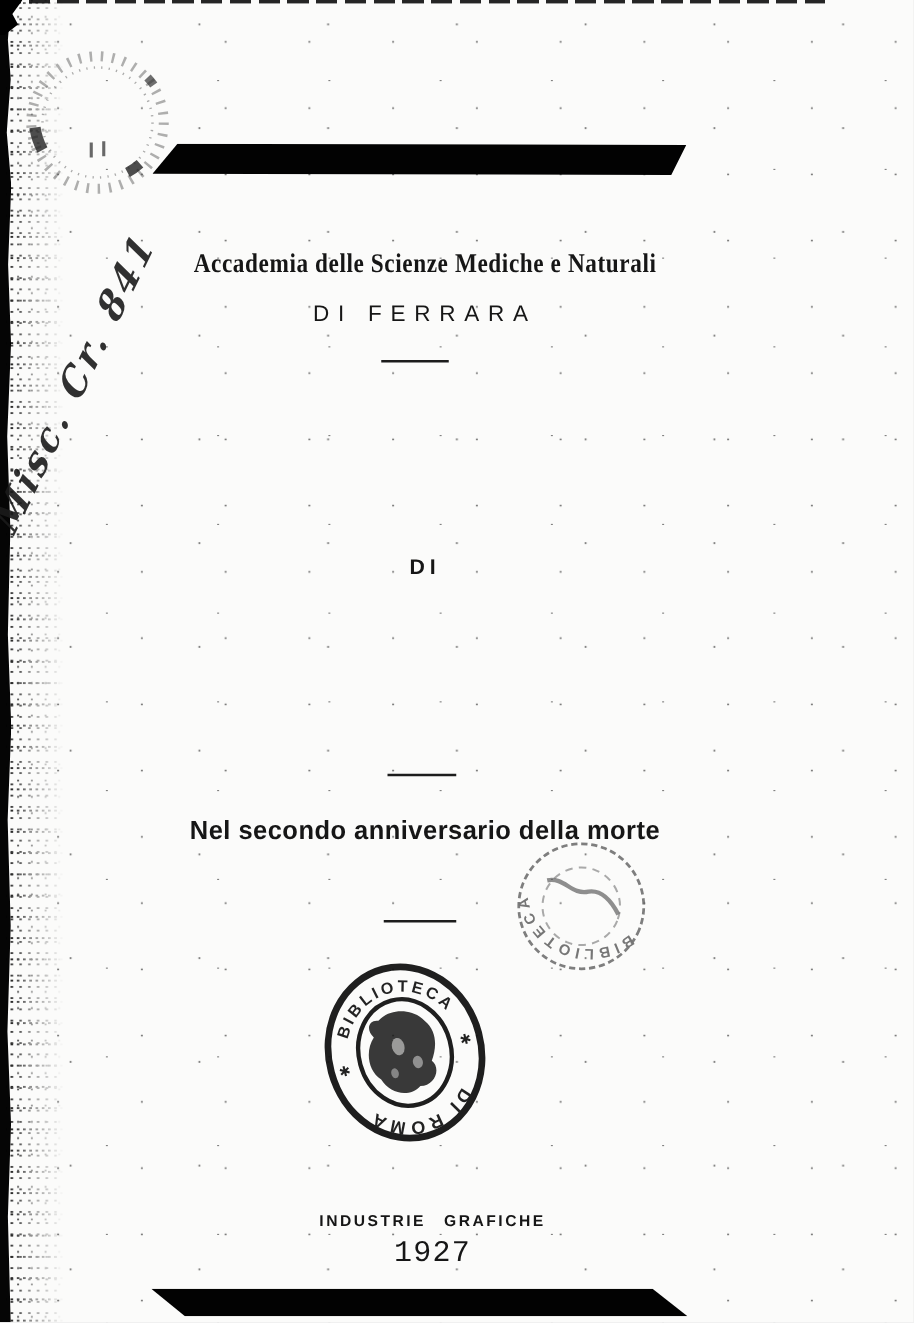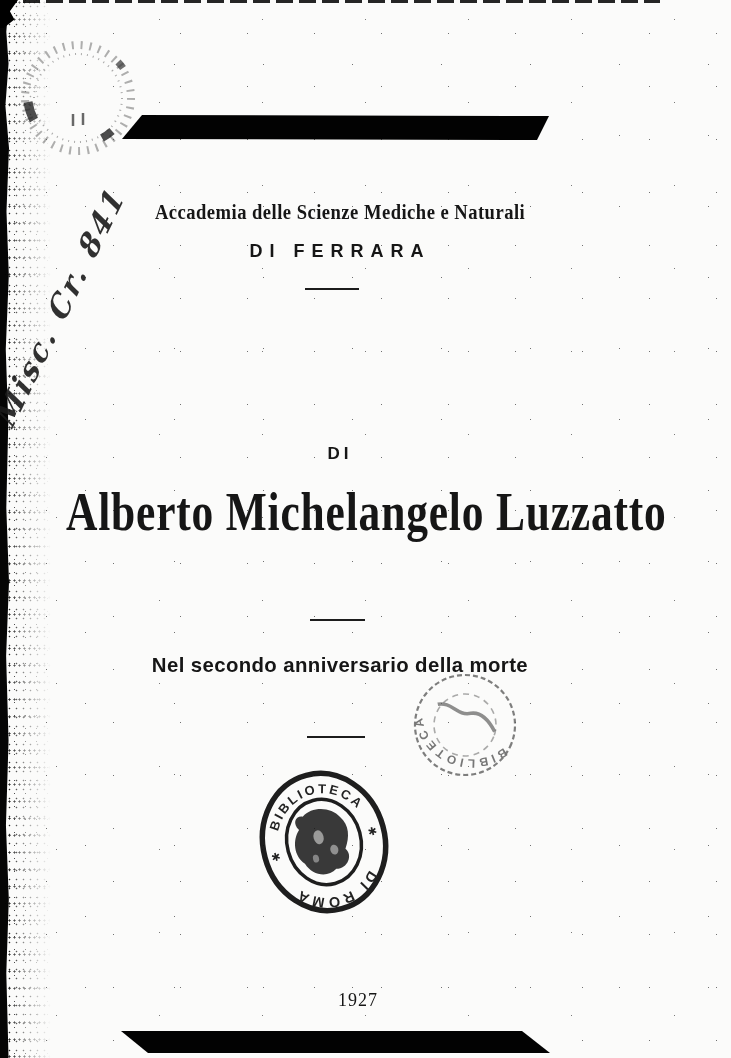--- a/index.html
+++ b/index.html
@@ -48,32 +48,32 @@
   .bar .fill{position:absolute; inset:0; background:#020202;}
   .bar.top-bar{left:118px; top:112px; width:434px; height:30px;}
   .bar.top-bar .fill{clip-path:polygon(24px 3px,431px 4px,419px 28px,4px 27px);}
   .bar.bottom-bar{left:118px; top:1030px; width:440px; height:24px;}
   .bar.bottom-bar .fill{clip-path:polygon(3px 1px,404px 1px,432px 23px,30px 23px);}
   
   .line{position:absolute; left:0; width:680px; text-align:center; white-space:nowrap;}
   .sx{display:inline-block; transform-origin:center;}
   .academy{top:200px; font-family:Liberation Serif, serif; font-weight:700; font-size:20px; letter-spacing:.5px;}
   .academy .sx{transform:scaleX(.93) scaleY(1.08);}
-  .city{top:241px; font-weight:700; font-size:18px; letter-spacing:7px;}
+  .city{top:241px; font-weight:400; font-size:18px; letter-spacing:7px;}
   .memoria{top:389px; font-weight:700; font-size:26px; letter-spacing:12px;}
   .memoria .sx{transform:scaleY(1.02);}
   .di{top:444px; font-weight:700; font-size:17px; letter-spacing:4px;}
   .name{top:481px; font-family:"Liberation Serif", serif; font-weight:700; font-size:53px; letter-spacing:1px;}
   .name .sx{transform:scaleX(.82) scaleY(1.05);}
   .nel{top:653px; font-weight:700; font-size:21px; letter-spacing:.4px;}
   .nel .sx{transform:scaleX(.97);}
   .date{top:689px; font-weight:700; font-size:21px; letter-spacing:1px;}
   .imprint-city{top:938px; left:6px; font-family:"Liberation Serif", serif; font-weight:700; font-size:23px; letter-spacing:1.5px;}
   .imprint-printer{top:970px; left:6px; font-weight:700; font-size:12.5px; letter-spacing:2px; word-spacing:9px;}
-  .imprint-year{top:990px; left:18px; font-family:Liberation Serif, serif; font-size:18px; letter-spacing:1px;}
+  .imprint-year{top:990px; left:6px; font-family:Liberation Mono, monospace; font-size:24px; letter-spacing:1px;}
   .rule{position:absolute; height:1.5px; background:#1c1c1c;}
   .rule-1{left:305px; top:288px; width:54px;}
   .rule-2{left:310px; top:619px; width:55px;}
   .rule-3{left:307px; top:736px; width:58px;}
   
   .handwriting{
     position:absolute; left:18px; top:398px;
     font-family:"DejaVu Serif", serif; font-style:italic; font-weight:700;
     font-size:30px; letter-spacing:3px; color:#1b1b1b; white-space:nowrap;
     transform:rotate(-64deg) skewX(-8deg); transform-origin:left bottom; opacity:.9;
@@ -105,21 +105,20 @@
       <div class="fill"></div>
     </div>
 
   <div class="handwriting">Misc. Cr. 841</div>
 
   <div class="line academy"><span class="sx">Accademia delle Scienze Mediche e Naturali</span></div>
   <div class="line city"><span class="sx">DI FERRARA</span></div>
   <div class="rule rule-1"></div>
 
   <div class="line di"><span class="sx">DI</span></div>
-  <div class="line name"><span class="sx">Alberto Michelangelo Luzzatto</span></div>
 
   <div class="rule rule-2"></div>
   <div class="line nel"><span class="sx">Nel secondo anniversario della morte</span></div>
   <div class="rule rule-3"></div>
 
   <svg class="stamp" style="left:398px;top:658px;" width="134" height="134" viewBox="0 0 134 134">
     <defs>
       <path id="rarc" d="M 116,60 A 50,50 0 0 1 18,60"></path>
     </defs>
     <g transform="rotate(22 67 67)" opacity=".8">
@@ -149,19 +148,20 @@
         <textPath href="#ovtop" startOffset="50%" text-anchor="middle">BIBLIOTECA</textPath>
       </text>
       <text font-family="Liberation Sans, sans-serif" font-size="14.5" font-weight="700" fill="#121212" letter-spacing="3">
         <textPath href="#ovbot" startOffset="50%" text-anchor="middle">DI ROMA</textPath>
       </text>
       <text x="-55" y="6" font-size="11" fill="#121212">✱</text>
       <text x="45" y="6" font-size="11" fill="#121212">✱</text>
     </g>
   </svg>
 
+  <div class="line imprint-printer"><span class="sx">INDUSTRIE  GRAFICHE</span></div>
   <div class="line imprint-year"><span class="sx">1927</span></div>
 
   <div class="bar bottom-bar">
       <div class="fill"></div>
     </div>
 
 </div>
 
 </body></html>

